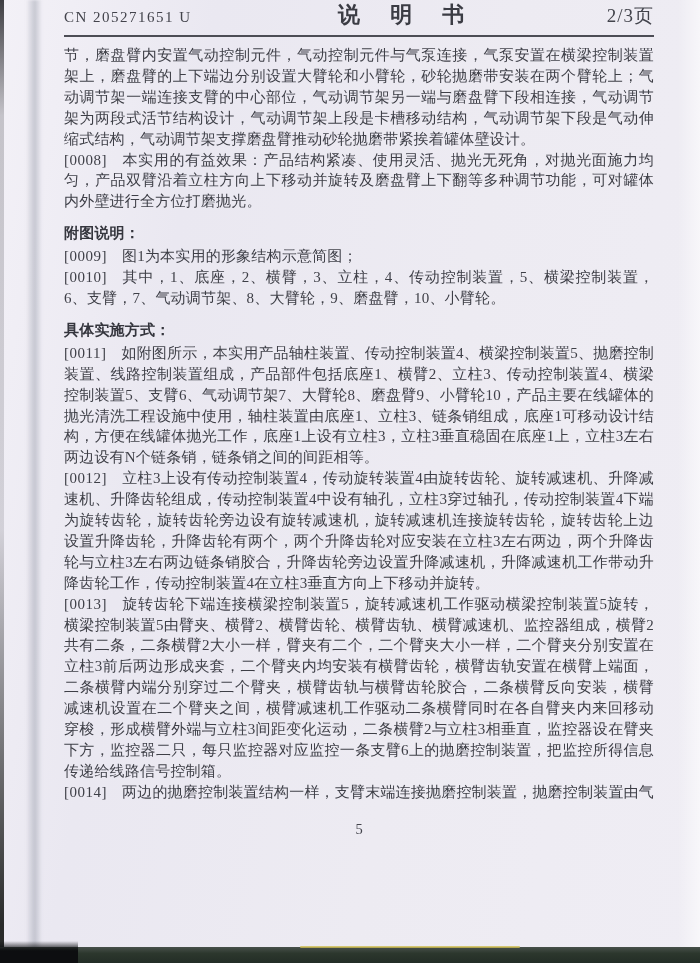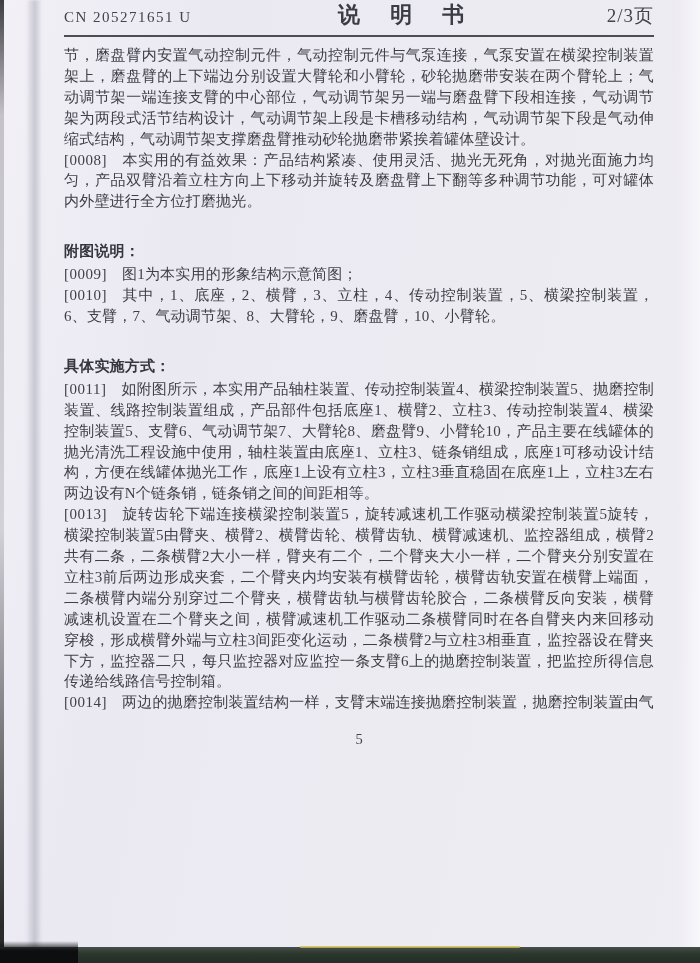--- a/index.html
+++ b/index.html
@@ -80,21 +80,21 @@
     text-align: justify;
     letter-spacing: 0.2px;
   }
   .para { margin: 0; }
   .ptag { margin-right: 15px; letter-spacing: 0.5px; }
   .sec-heading {
     font-family: "Liberation Sans", sans-serif;
     font-weight: bold;
     font-size: 15px;
     color: #35363e;
-    margin-top: 29px;
+    margin-top: 11px;
     margin-bottom: 2px;
   }
 
   .doc-footer {
     margin-top: 18px;
     text-align: center;
     font-size: 14.5px;
     color: #43444c;
   }
 </style>
@@ -114,20 +114,21 @@
     <div class="header-rule"></div>
 
     <div class="body-text">
         <p class="para"><span>节，磨盘臂内安置气动控制元件，气动控制元件与气泵连接，气泵安置在横梁控制装置架上，磨盘臂的上下端边分别设置大臂轮和小臂轮，砂轮抛磨带安装在两个臂轮上；气动调节架一端连接支臂的中心部位，气动调节架另一端与磨盘臂下段相连接，气动调节架为两段式活节结构设计，气动调节架上段是卡槽移动结构，气动调节架下段是气动伸缩式结构，气动调节架支撑磨盘臂推动砂轮抛磨带紧挨着罐体壁设计。</span></p>
         <p class="para"><span class="ptag">[0008]</span><span>本实用的有益效果：产品结构紧凑、使用灵活、抛光无死角，对抛光面施力均匀，产品双臂沿着立柱方向上下移动并旋转及磨盘臂上下翻等多种调节功能，可对罐体内外壁进行全方位打磨抛光。</span></p>
         <div class="sec-heading">附图说明：</div>
         <p class="para"><span class="ptag">[0009]</span><span>图1为本实用的形象结构示意简图；</span></p>
         <p class="para"><span class="ptag">[0010]</span><span>其中，1、底座，2、横臂，3、立柱，4、传动控制装置，5、横梁控制装置，6、支臂，7、气动调节架、8、大臂轮，9、磨盘臂，10、小臂轮。</span></p>
         <div class="sec-heading">具体实施方式：</div>
         <p class="para"><span class="ptag">[0011]</span><span>如附图所示，本实用产品轴柱装置、传动控制装置4、横梁控制装置5、抛磨控制装置、线路控制装置组成，产品部件包括底座1、横臂2、立柱3、传动控制装置4、横梁控制装置5、支臂6、气动调节架7、大臂轮8、磨盘臂9、小臂轮10，产品主要在线罐体的抛光清洗工程设施中使用，轴柱装置由底座1、立柱3、链条销组成，底座1可移动设计结构，方便在线罐体抛光工作，底座1上设有立柱3，立柱3垂直稳固在底座1上，立柱3左右两边设有N个链条销，链条销之间的间距相等。</span></p>
+        <p class="para"><span class="ptag">[0012]</span><span>立柱3上设有传动控制装置4，传动旋转装置4由旋转齿轮、旋转减速机、升降减速机、升降齿轮组成，传动控制装置4中设有轴孔，立柱3穿过轴孔，传动控制装置4下端为旋转齿轮，旋转齿轮旁边设有旋转减速机，旋转减速机连接旋转齿轮，旋转齿轮上边设置升降齿轮，升降齿轮有两个，两个升降齿轮对应安装在立柱3左右两边，两个升降齿轮与立柱3左右两边链条销胶合，升降齿轮旁边设置升降减速机，升降减速机工作带动升降齿轮工作，传动控制装置4在立柱3垂直方向上下移动并旋转。</span></p>
         <p class="para"><span class="ptag">[0013]</span><span>旋转齿轮下端连接横梁控制装置5，旋转减速机工作驱动横梁控制装置5旋转，横梁控制装置5由臂夹、横臂2、横臂齿轮、横臂齿轨、横臂减速机、监控器组成，横臂2共有二条，二条横臂2大小一样，臂夹有二个，二个臂夹大小一样，二个臂夹分别安置在立柱3前后两边形成夹套，二个臂夹内均安装有横臂齿轮，横臂齿轨安置在横臂上端面，二条横臂内端分别穿过二个臂夹，横臂齿轨与横臂齿轮胶合，二条横臂反向安装，横臂减速机设置在二个臂夹之间，横臂减速机工作驱动二条横臂同时在各自臂夹内来回移动穿梭，形成横臂外端与立柱3间距变化运动，二条横臂2与立柱3相垂直，监控器设在臂夹下方，监控器二只，每只监控器对应监控一条支臂6上的抛磨控制装置，把监控所得信息传递给线路信号控制箱。</span></p>
         <p class="para"><span class="ptag">[0014]</span><span>两边的抛磨控制装置结构一样，支臂末端连接抛磨控制装置，抛磨控制装置由气</span></p>
       </div>
 
     <div class="doc-footer">
       <span>5</span>
     </div>
   </div>
 
   <div class="left-edge"></div>

